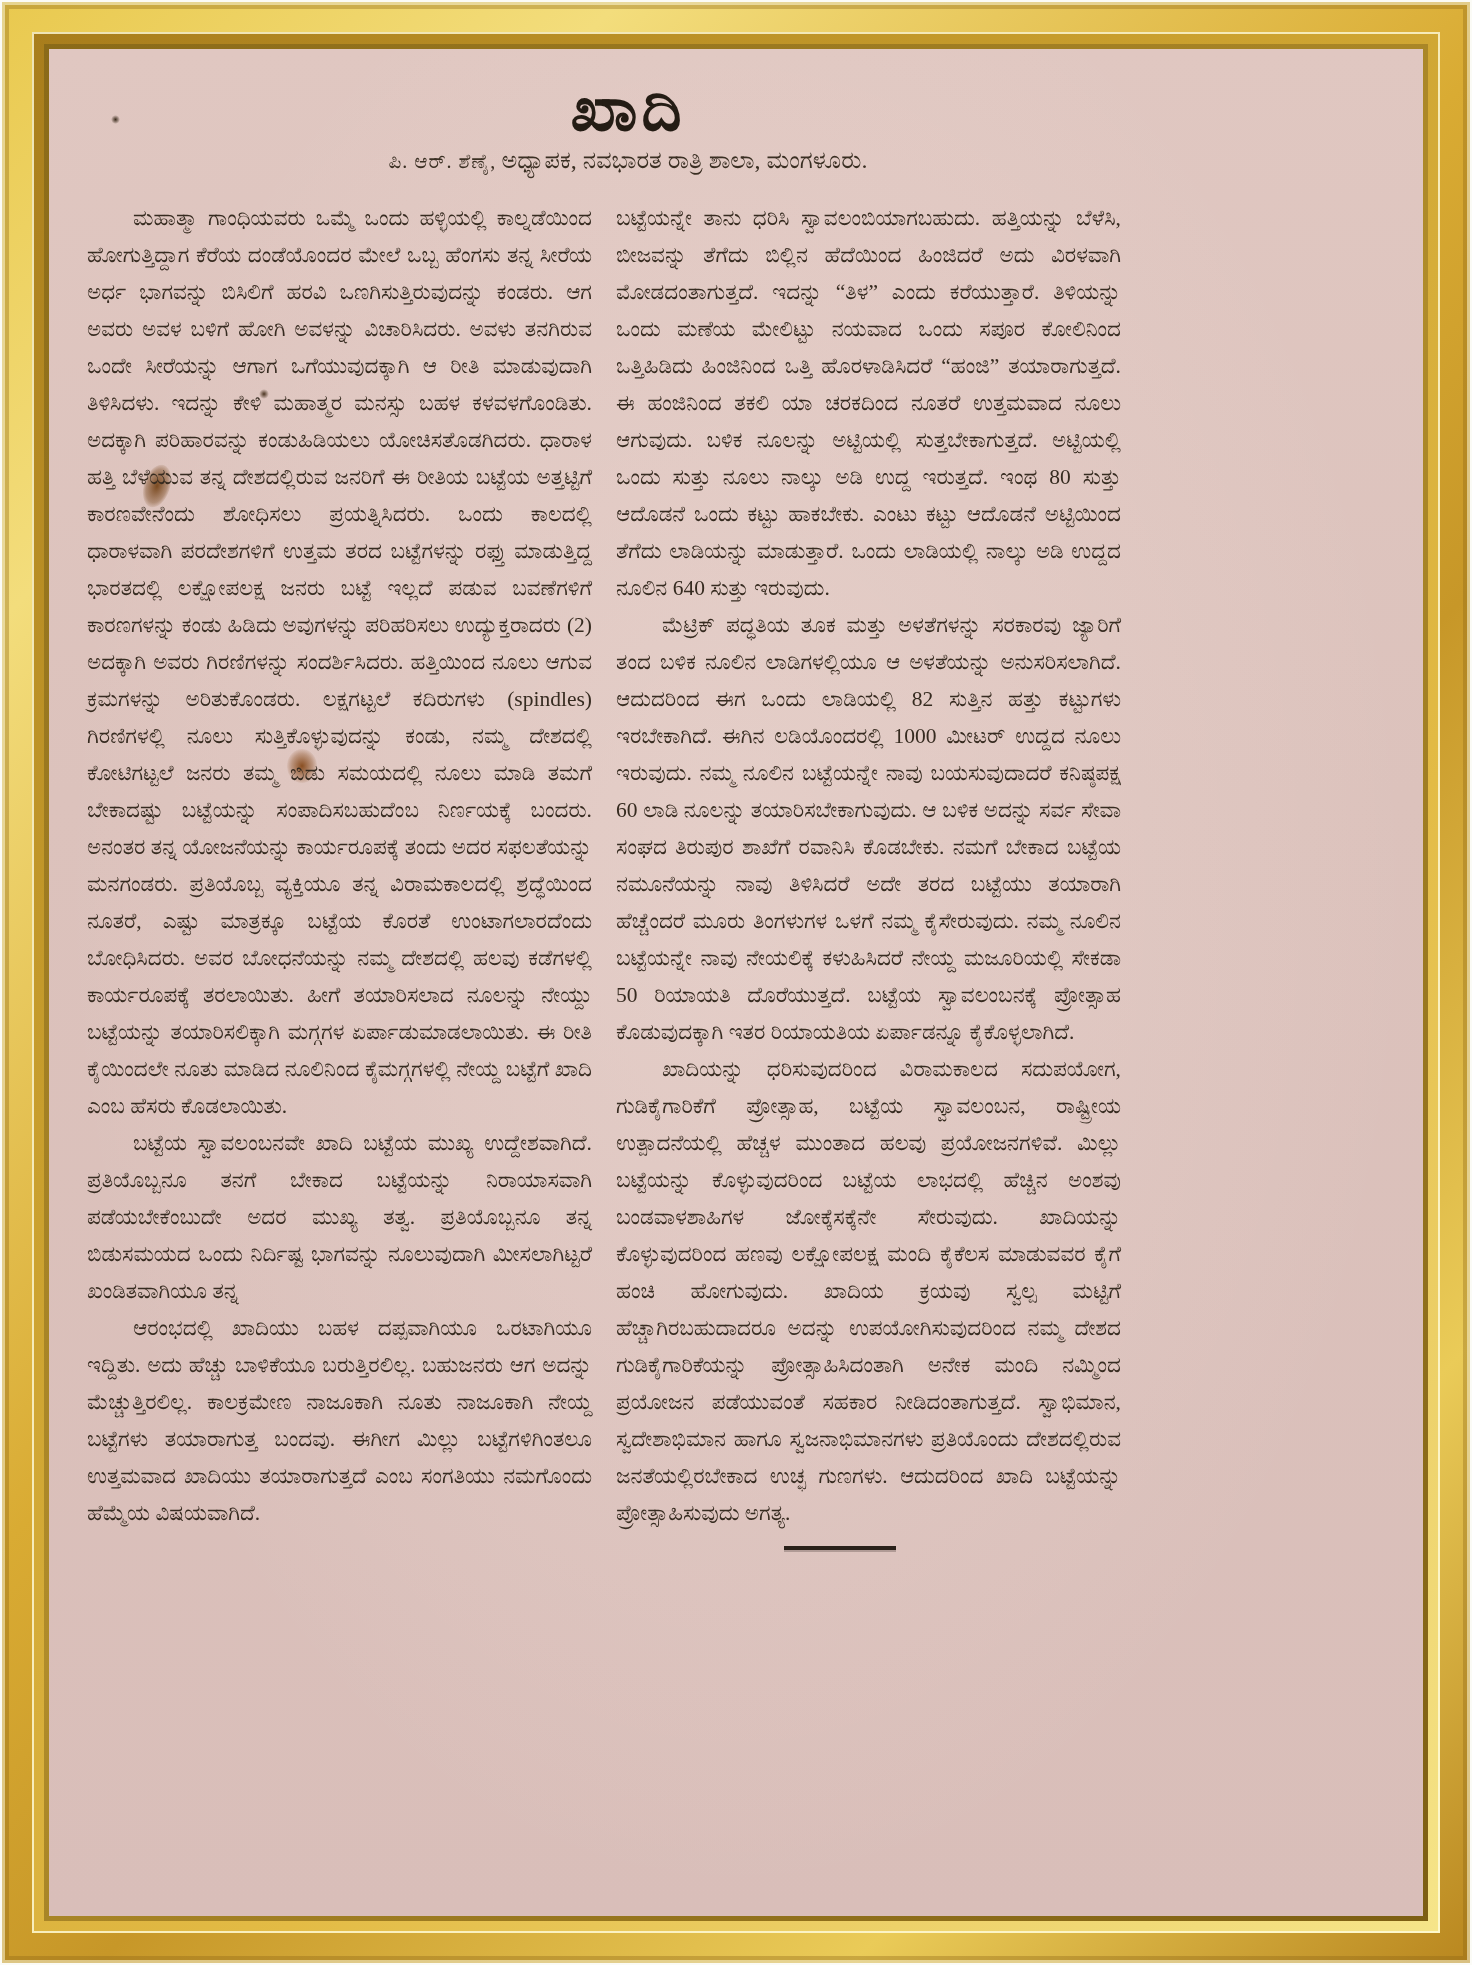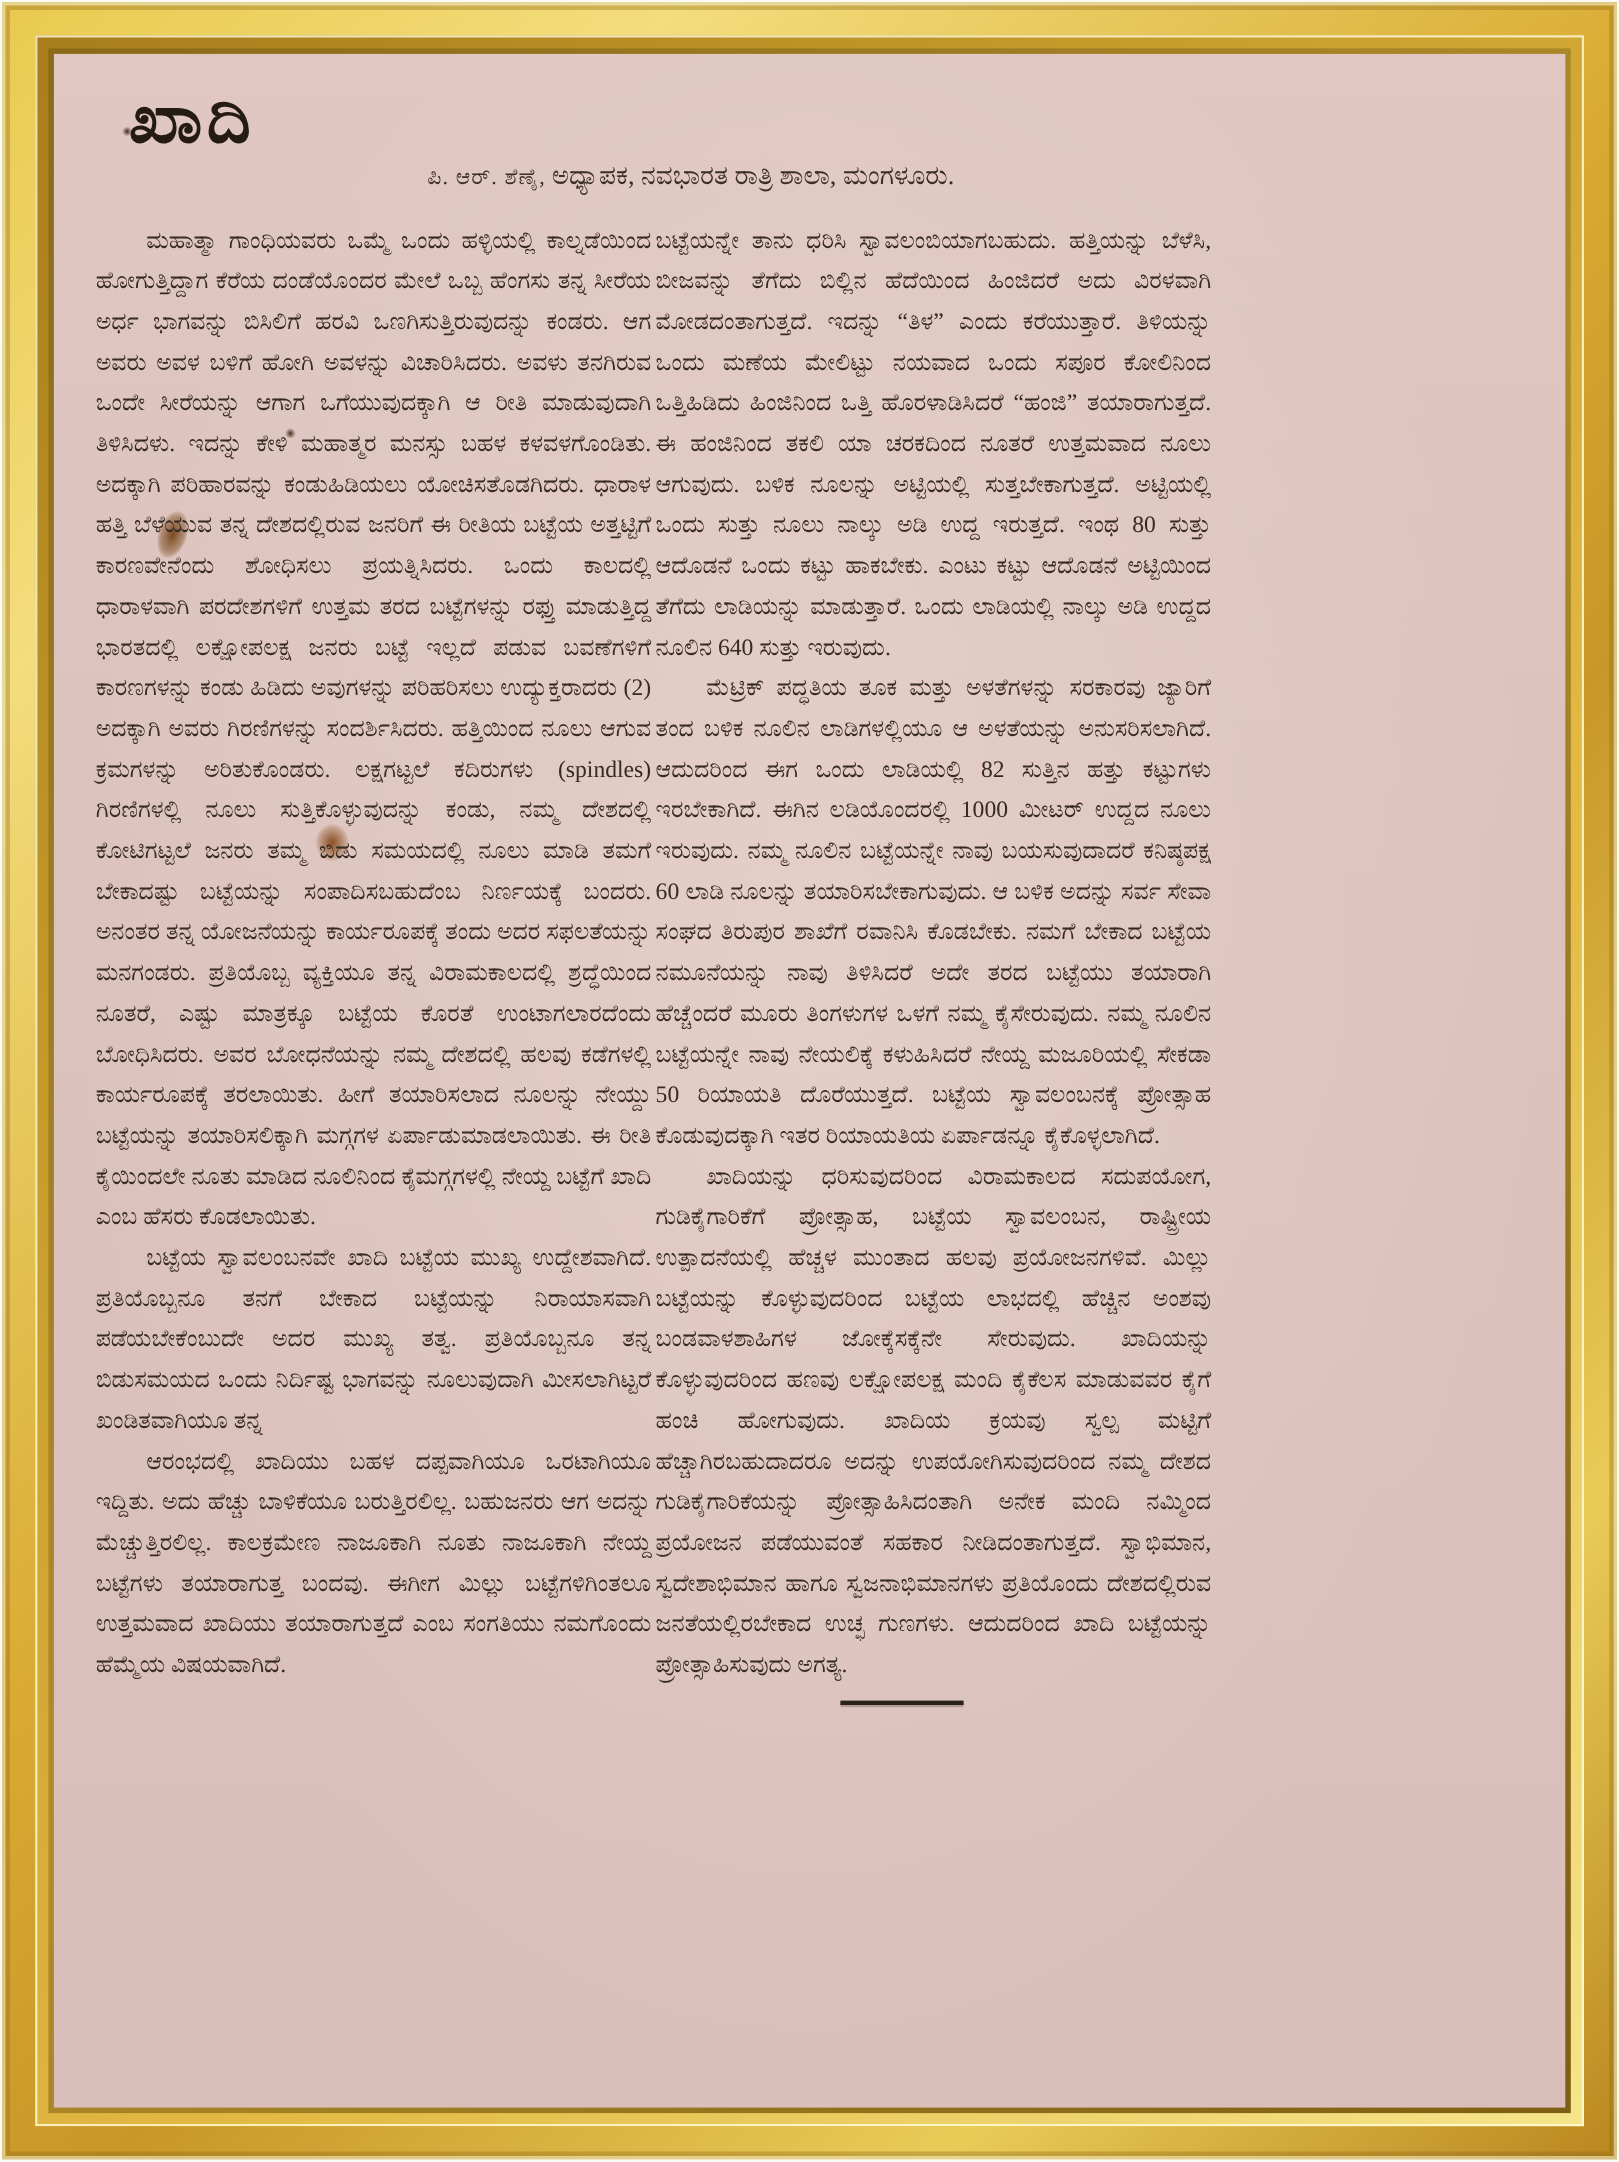--- a/index.html
+++ b/index.html
@@ -36,36 +36,37 @@
   .stain.s1{left:95px;top:415px;width:26px;height:44px;background:radial-gradient(ellipse,#7a4a20 0%,rgba(122,74,32,.45) 55%,rgba(122,74,32,0) 75%);transform:rotate(18deg);}
   .stain.s2{left:238px;top:700px;width:30px;height:34px;background:radial-gradient(ellipse,#8a4f22 0%,rgba(138,79,34,.4) 50%,rgba(138,79,34,0) 75%);}
   .stain.s3{left:210px;top:340px;width:10px;height:10px;background:radial-gradient(#4a3420,rgba(74,52,32,0) 70%);}
   .stain.s4{left:62px;top:66px;width:9px;height:9px;background:radial-gradient(#3b2c1c,rgba(59,44,28,0) 70%);}
   
   .print-area{
     position:absolute;left:38px;top:26px;width:1052px;
     color:#33291f;
   }
   .title{
+    text-align:center;
     font-size:62px;line-height:1.1;
     font-weight:bold;
     letter-spacing:4px;
     margin:0 0 4px 30px;
     color:#241c14;
   }
   .byline{
     text-align:center;
     margin:0 0 26px 30px;
     font-size:21px;
     color:#3a2f23;
     white-space:nowrap;
   }
   .byline .author{font-size:20px;letter-spacing:1px;}
   .byline .role{font-size:24px;}
-  .columns{display:flex;gap:4px;}
+  .columns{display:flex;gap:24px;}
   .col{width:505px;}
   .col p{
     margin:0;
     font-size:21.5px;
     line-height:37px;
     text-align:justify;
     text-indent:46px;
     color:#362b20;
   }
   .col p.no-indent{text-indent:0;}

